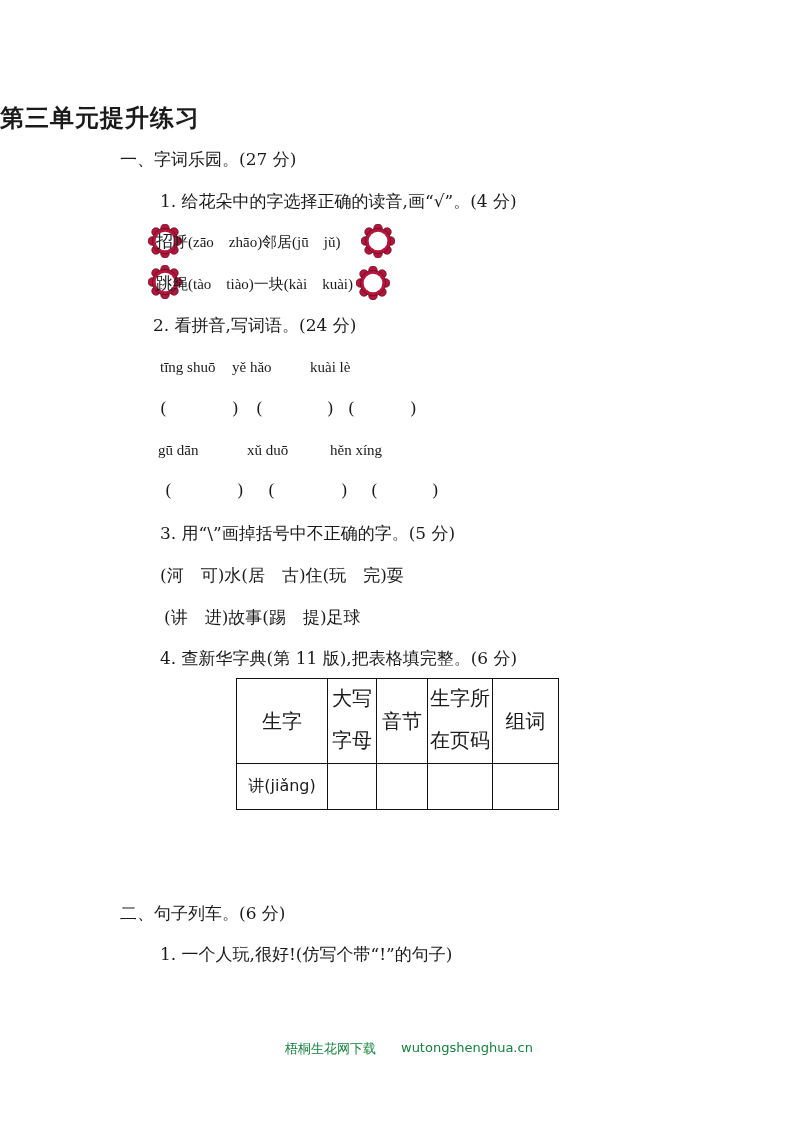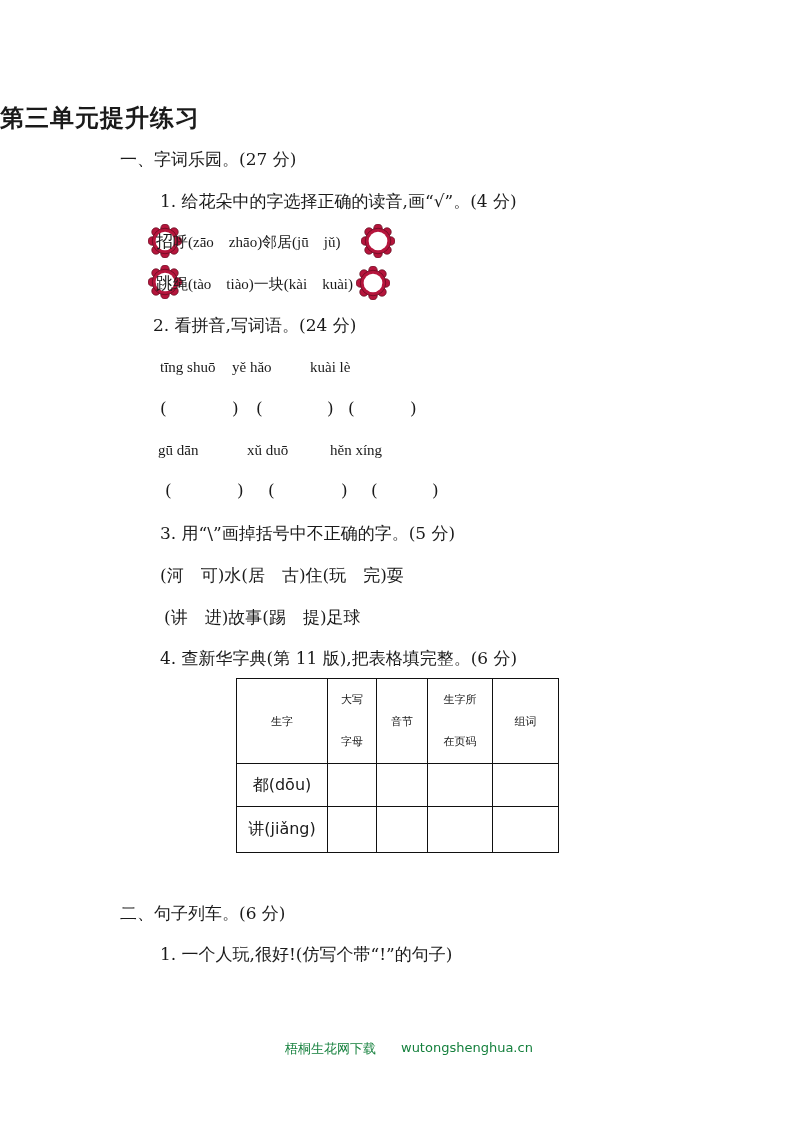--- a/index.html
+++ b/index.html
@@ -11,21 +11,21 @@
   .sec { font-size: 17px; }
   .q { font-size: 17px; }
   .py { font-family: Liberation Serif, serif; font-size: 15px; }
   .line { font-size: 17px; }
   .paren-row { font-size: 17px; }
   .paren-row span { position: absolute; }
   .flower { position: absolute; width: 34px; height: 34px; }
   .flower svg { width: 100%; height: 100%; display: block; }
   table.dict { position: absolute; left: 236px; top: 678px; border-collapse: collapse; }
   table.dict td { border: 1.5px solid #111; text-align: center; vertical-align: middle; padding: 0;
-                  font-size: 11px; font-family: Liberation Mono, monospace; }
+                  font-size: 20px; font-family: Liberation Mono, monospace; }
   table.dict td.sz { font-family: "DejaVu Sans", "Liberation Sans", sans-serif; font-size: 16px; }
   .two-line { line-height: 42px; }
   .footer { top: 1040px; font-size: 13px; color: #15803d; font-family: "DejaVu Sans", "Liberation Sans", sans-serif; }
 </style>
 </head>
 <body>
 
 <div class="abs title">第三单元提升练习</div>
 
 <div class="abs sec" style="left:120px; top:148px;">一、字词乐园。(27 分)</div>
@@ -146,27 +146,20 @@
       <div>大写</div>
       <div>字母</div>
     </td>
     <td style="width:50px;">音节</td>
     <td style="width:64px;" class="two-line">
       <div>生字所</div>
       <div>在页码</div>
     </td>
     <td style="width:65px;">组词</td>
   </tr>
-  <tr style="height:43px;">
-    <td class="sz">都(dōu)</td>
-    <td></td>
-    <td></td>
-    <td></td>
-    <td></td>
-  </tr>
   <tr style="height:46px;">
     <td class="sz">讲(jiǎng)</td>
     <td></td>
     <td></td>
     <td></td>
     <td></td>
   </tr>
 </tbody>
   </table>
 

